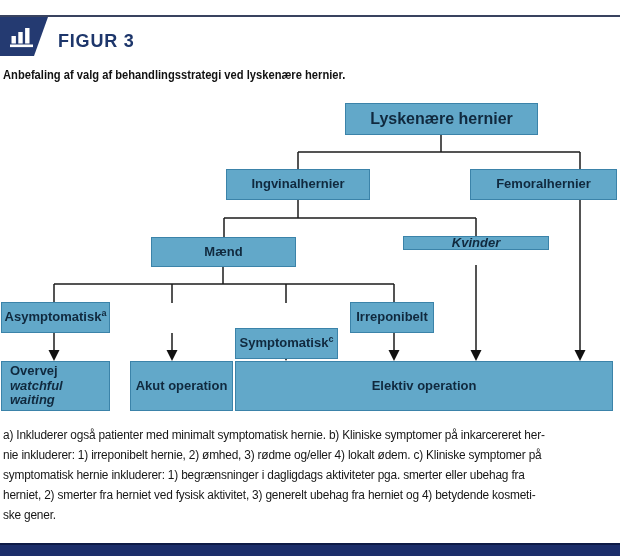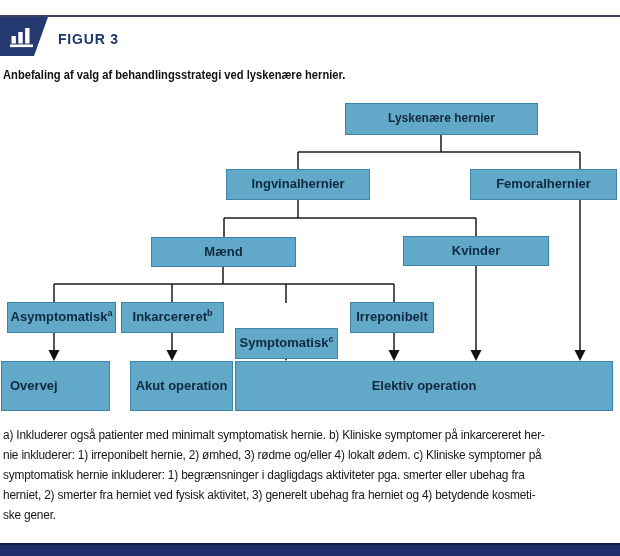--- a/index.html
+++ b/index.html
@@ -4,21 +4,21 @@
 <style>
   html,body{margin:0;padding:0;background:#ffffff;}
   #page{position:relative;width:620px;height:556px;background:#ffffff;overflow:hidden;
         font-family:"Liberation Sans", sans-serif;}
 
   
   .top-rule{position:absolute;left:0;top:15px;width:620px;height:2px;background:#39435f;}
   .badge{position:absolute;left:0;top:17px;width:48px;height:39px;background:#243a71;
          clip-path:polygon(0 0,100% 0,calc(100% - 14px) 100%,0 100%);}
   .badge svg{position:absolute;left:8px;top:8px;}
-  .figur-label{position:absolute;left:58px;top:31px;font-size:14px;font-weight:bold;
+  .figur-label{position:absolute;left:58px;top:31px;font-size:18px;font-weight:bold;
                letter-spacing:.8px;color:#1d366b;}
   .fig-title{position:absolute;left:3px;top:68px;font-size:12px;font-weight:bold;color:#121212;
              white-space:nowrap;transform:scaleX(.93);transform-origin:0 0;}
 
   
   .connectors{position:absolute;left:0;top:0;z-index:1;}
   .node{position:absolute;z-index:2;box-sizing:border-box;background:#62a8c9;
         border:1px solid #3b83a9;color:#10293e;font-size:13px;font-weight:bold;
         display:flex;align-items:center;justify-content:center;text-align:center;line-height:1.15;}
   .node sup{font-size:9px;line-height:0;}
@@ -69,58 +69,56 @@
     <g fill="#111111">
       <polygon points="48.5,350 59.5,350 54,361"></polygon>
       <polygon points="166.5,350 177.5,350 172,361"></polygon>
       <polygon points="280.5,350 291.5,350 286,361"></polygon>
       <polygon points="388.5,350 399.5,350 394,361"></polygon>
       <polygon points="470.5,350 481.5,350 476,361"></polygon>
       <polygon points="574.5,350 585.5,350 580,361"></polygon>
     </g>
   </svg>
 
-  <div class="node" style="left:345px;top:103px;width:193px;height:32px;font-size:12px;">
+  <div class="node" style="left:345px;top:103px;width:193px;height:32px;font-size:16px;">
     <span>Lyskenære hernier</span>
   </div>
 
   <div class="node" style="left:226px;top:169px;width:144px;height:31px;">
     <span>Ingvinalhernier</span>
   </div>
 
   <div class="node" style="left:470px;top:169px;width:147px;height:31px;">
     <span>Femoralhernier</span>
   </div>
 
   <div class="node" style="left:151px;top:237px;width:145px;height:30px;">
     <span>Mænd</span>
   </div>
 
-  <div class="node" style="left:403px;top:236px;width:146px;height:30px;">
+  <div class="node" style="left:403px;top:236px;width:146px;height:14px;font-style:italic;">
     <span>Kvinder</span>
   </div>
 
-  <div class="node" style="left:7px;top:302px;width:109px;height:31px;">
+  <div class="node" style="left:1px;top:302px;width:109px;height:31px;">
     <span><span>Asymptomatisk</span><sup>a</sup></span>
   </div>
 
-  <div class="node" style="left:121px;top:302px;width:103px;height:31px;">
-    <span><span>Inkarcereret</span><sup>b</sup></span>
-  </div>
 
   <div class="node" style="left:235px;top:302px;width:103px;height:31px;margin-top:26px;">
     <span><span>Symptomatisk</span><sup>c</sup></span>
   </div>
 
   <div class="node" style="left:350px;top:302px;width:84px;height:31px;">
     <span>Irreponibelt</span>
   </div>
 
   <div class="node overvej" style="left:1px;top:361px;width:109px;height:50px;">
     <div>Overvej</div>
+    <div class="it">watchful waiting</div>
   </div>
 
   <div class="node" style="left:130px;top:361px;width:103px;height:50px;">
     <span>Akut operation</span>
   </div>
 
   <div class="node" style="left:235px;top:361px;width:378px;height:50px;">
     <span>Elektiv operation</span>
   </div>
 

